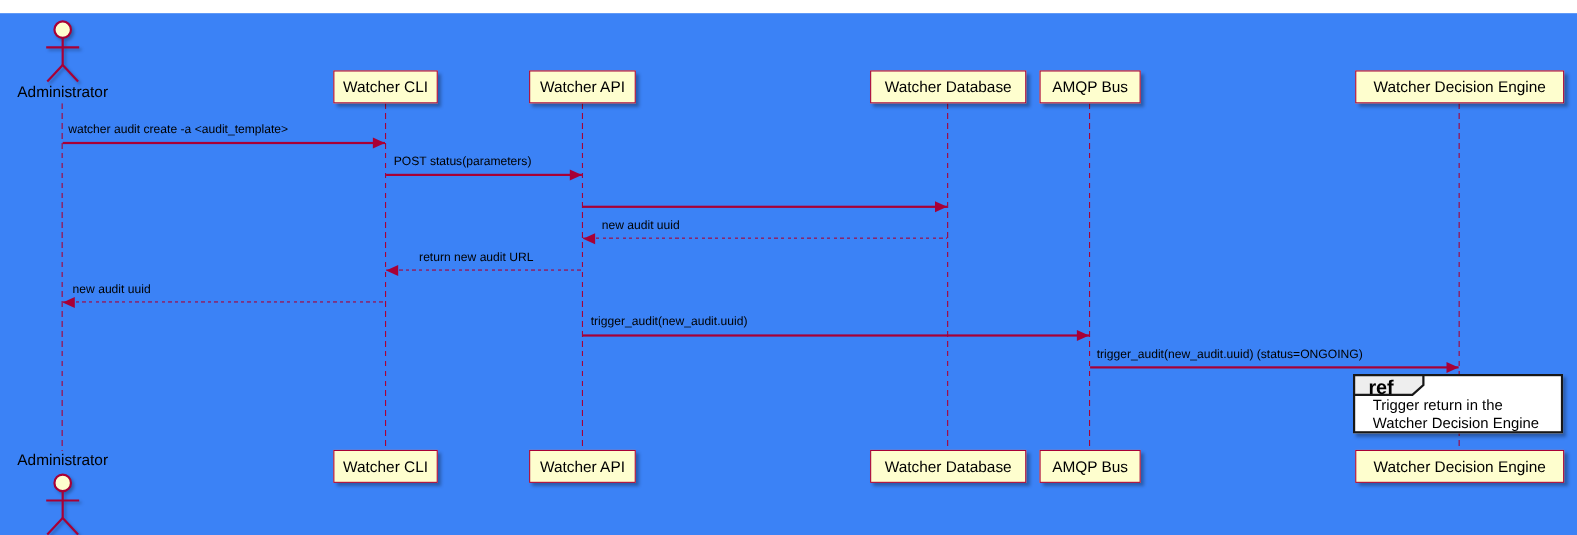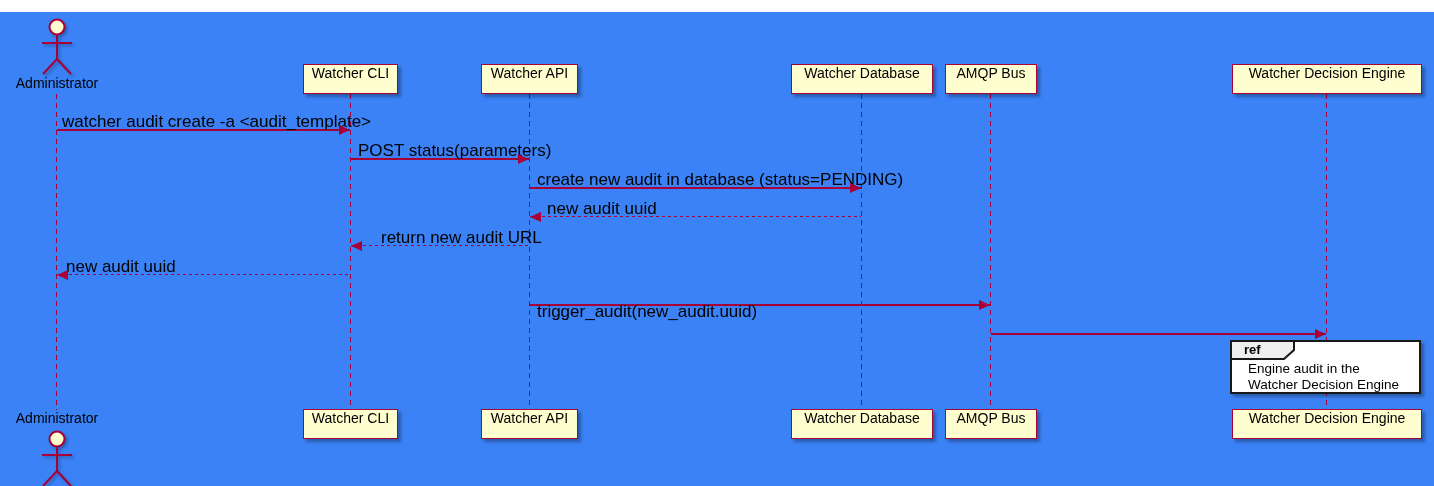--- a/index.html
+++ b/index.html
@@ -12,41 +12,41 @@
     overflow:hidden;
     margin-top:12px;
   }
   .pbox{
     position:absolute;
     height:30px;
     background:#FEFECE;
     border:1.8px solid #A80036;
     box-sizing:border-box;
     box-shadow:3px 3px 3px rgba(0,0,0,0.30);
-    display:flex;justify-content:center;
+    display:flex;align-items:center;justify-content:center;
     font-size:14px;
     white-space:nowrap;
     z-index:3;
   }
   .actor-label{
     position:absolute;
     font-size:14px;
     text-align:center;
     white-space:nowrap;
     z-index:3;
   }
   .lifeline{
     position:absolute;
     width:1.4px;
     background:repeating-linear-gradient(180deg,#A80036 0 5px,transparent 5px 9px);
     z-index:0;
   }
   .msg-label{
     position:absolute;
-    font-size:17px;
+    font-size:11px;
     white-space:nowrap;
     z-index:2;
   }
   .msg-line-solid{
     position:absolute;height:1.5px;background:#A80036;z-index:1;
   }
   .msg-line-dashed{
     position:absolute;height:1.4px;
     background:repeating-linear-gradient(90deg,#A80036 0 3px,transparent 3px 6px);
     z-index:1;
@@ -70,21 +70,21 @@
     left:1230px;top:328px;width:191px;height:54px;
     background:#ffffff;
     border:2px solid #181818;
     box-sizing:border-box;
     box-shadow:3px 3px 3px rgba(0,0,0,0.30);
     z-index:4;
   }
   .ref-pent{position:absolute;left:-2px;top:-2px;}
   .ref-keyword{
     position:absolute;left:12px;top:0px;
-    font-size:13px;font-weight:bold;z-index:5;
+    font-size:18px;font-weight:bold;z-index:5;
   }
   .ref-body{
     position:absolute;left:16px;top:19px;
     font-size:13.5px;line-height:15.5px;
     white-space:nowrap;
   }
   .actor-svg{position:absolute;z-index:3;filter:drop-shadow(2.5px 2.5px 1.5px rgba(0,0,0,0.28));}
 </style>
 </head>
 <body>
@@ -124,50 +124,50 @@
   </div>
 
   <div class="msg-label" style="left:62px;top:100px;">watcher audit create -a &lt;audit_template&gt;</div>
   <div class="msg-line-solid" style="left:57px;top:117px;width:293px;"></div>
   <div class="ah-r" style="left:339px;top:113px;"></div>
 
   <div class="msg-label" style="left:358px;top:129px;">POST status(parameters)</div>
   <div class="msg-line-solid" style="left:351px;top:146px;width:178px;"></div>
   <div class="ah-r" style="left:518px;top:142px;"></div>
 
-  <div class="msg-label" style="left:537px;top:158px;">create new audit in database (status=PENDING)</div>
   <div class="msg-line-solid" style="left:530px;top:175px;width:331px;"></div>
   <div class="ah-r" style="left:850px;top:171px;"></div>
 
   <div class="msg-label" style="left:547px;top:187px;">new audit uuid</div>
   <div class="msg-line-dashed" style="left:530px;top:204px;width:331px;"></div>
   <div class="ah-l" style="left:530px;top:200px;"></div>
 
   <div class="msg-label" style="left:381px;top:216px;">return new audit URL</div>
   <div class="msg-line-dashed" style="left:351px;top:233px;width:178px;"></div>
   <div class="ah-l" style="left:351px;top:229px;"></div>
 
   <div class="msg-label" style="left:66px;top:245px;">new audit uuid</div>
   <div class="msg-line-dashed" style="left:57px;top:262px;width:293px;"></div>
   <div class="ah-l" style="left:57px;top:258px;"></div>
 
-  <div class="msg-label" style="left:537px;top:290px;">trigger_audit(new_audit.uuid)</div>
+  <div class="msg-label" style="left:537px;top:274px;">trigger_audit(new_audit.uuid)</div>
   <div class="msg-line-solid" style="left:530px;top:292px;width:460px;"></div>
   <div class="ah-r" style="left:979px;top:288px;"></div>
 
+  <div class="msg-label" style="left:997px;top:304px;">trigger_audit(new_audit.uuid) (status=ONGOING)</div>
   <div class="msg-line-solid" style="left:991px;top:321px;width:335px;"></div>
   <div class="ah-r" style="left:1315px;top:317px;"></div>
 
   <div class="refbox">
     <svg class="ref-pent" width="70" height="21" viewBox="0 0 70 21">
       <path d="M1,1 H64 V10 L54,19 H1 Z" fill="#EEEEEE" stroke="#181818" stroke-width="2"></path>
     </svg>
     <div class="ref-keyword">ref</div>
     <div class="ref-body">
-      <div>Engine audit in the</div>
+      <div>Trigger return in the</div>
       <div>Watcher Decision Engine</div>
     </div>
   </div>
 
   <div class="actor-label" style="left:7px;top:398px;width:100px;">Administrator</div>
   <svg class="actor-svg" style="left:35px;top:416px;" width="44" height="60" viewBox="0 0 44 60">
     <circle cx="22" cy="11" r="7.5" fill="#FEFECE" stroke="#A80036" stroke-width="2"></circle>
     <line x1="22" y1="18.5" x2="22" y2="43" stroke="#A80036" stroke-width="2"></line>
     <line x1="7" y1="27" x2="37" y2="27" stroke="#A80036" stroke-width="2"></line>
     <line x1="22" y1="43" x2="8" y2="58" stroke="#A80036" stroke-width="2"></line>

